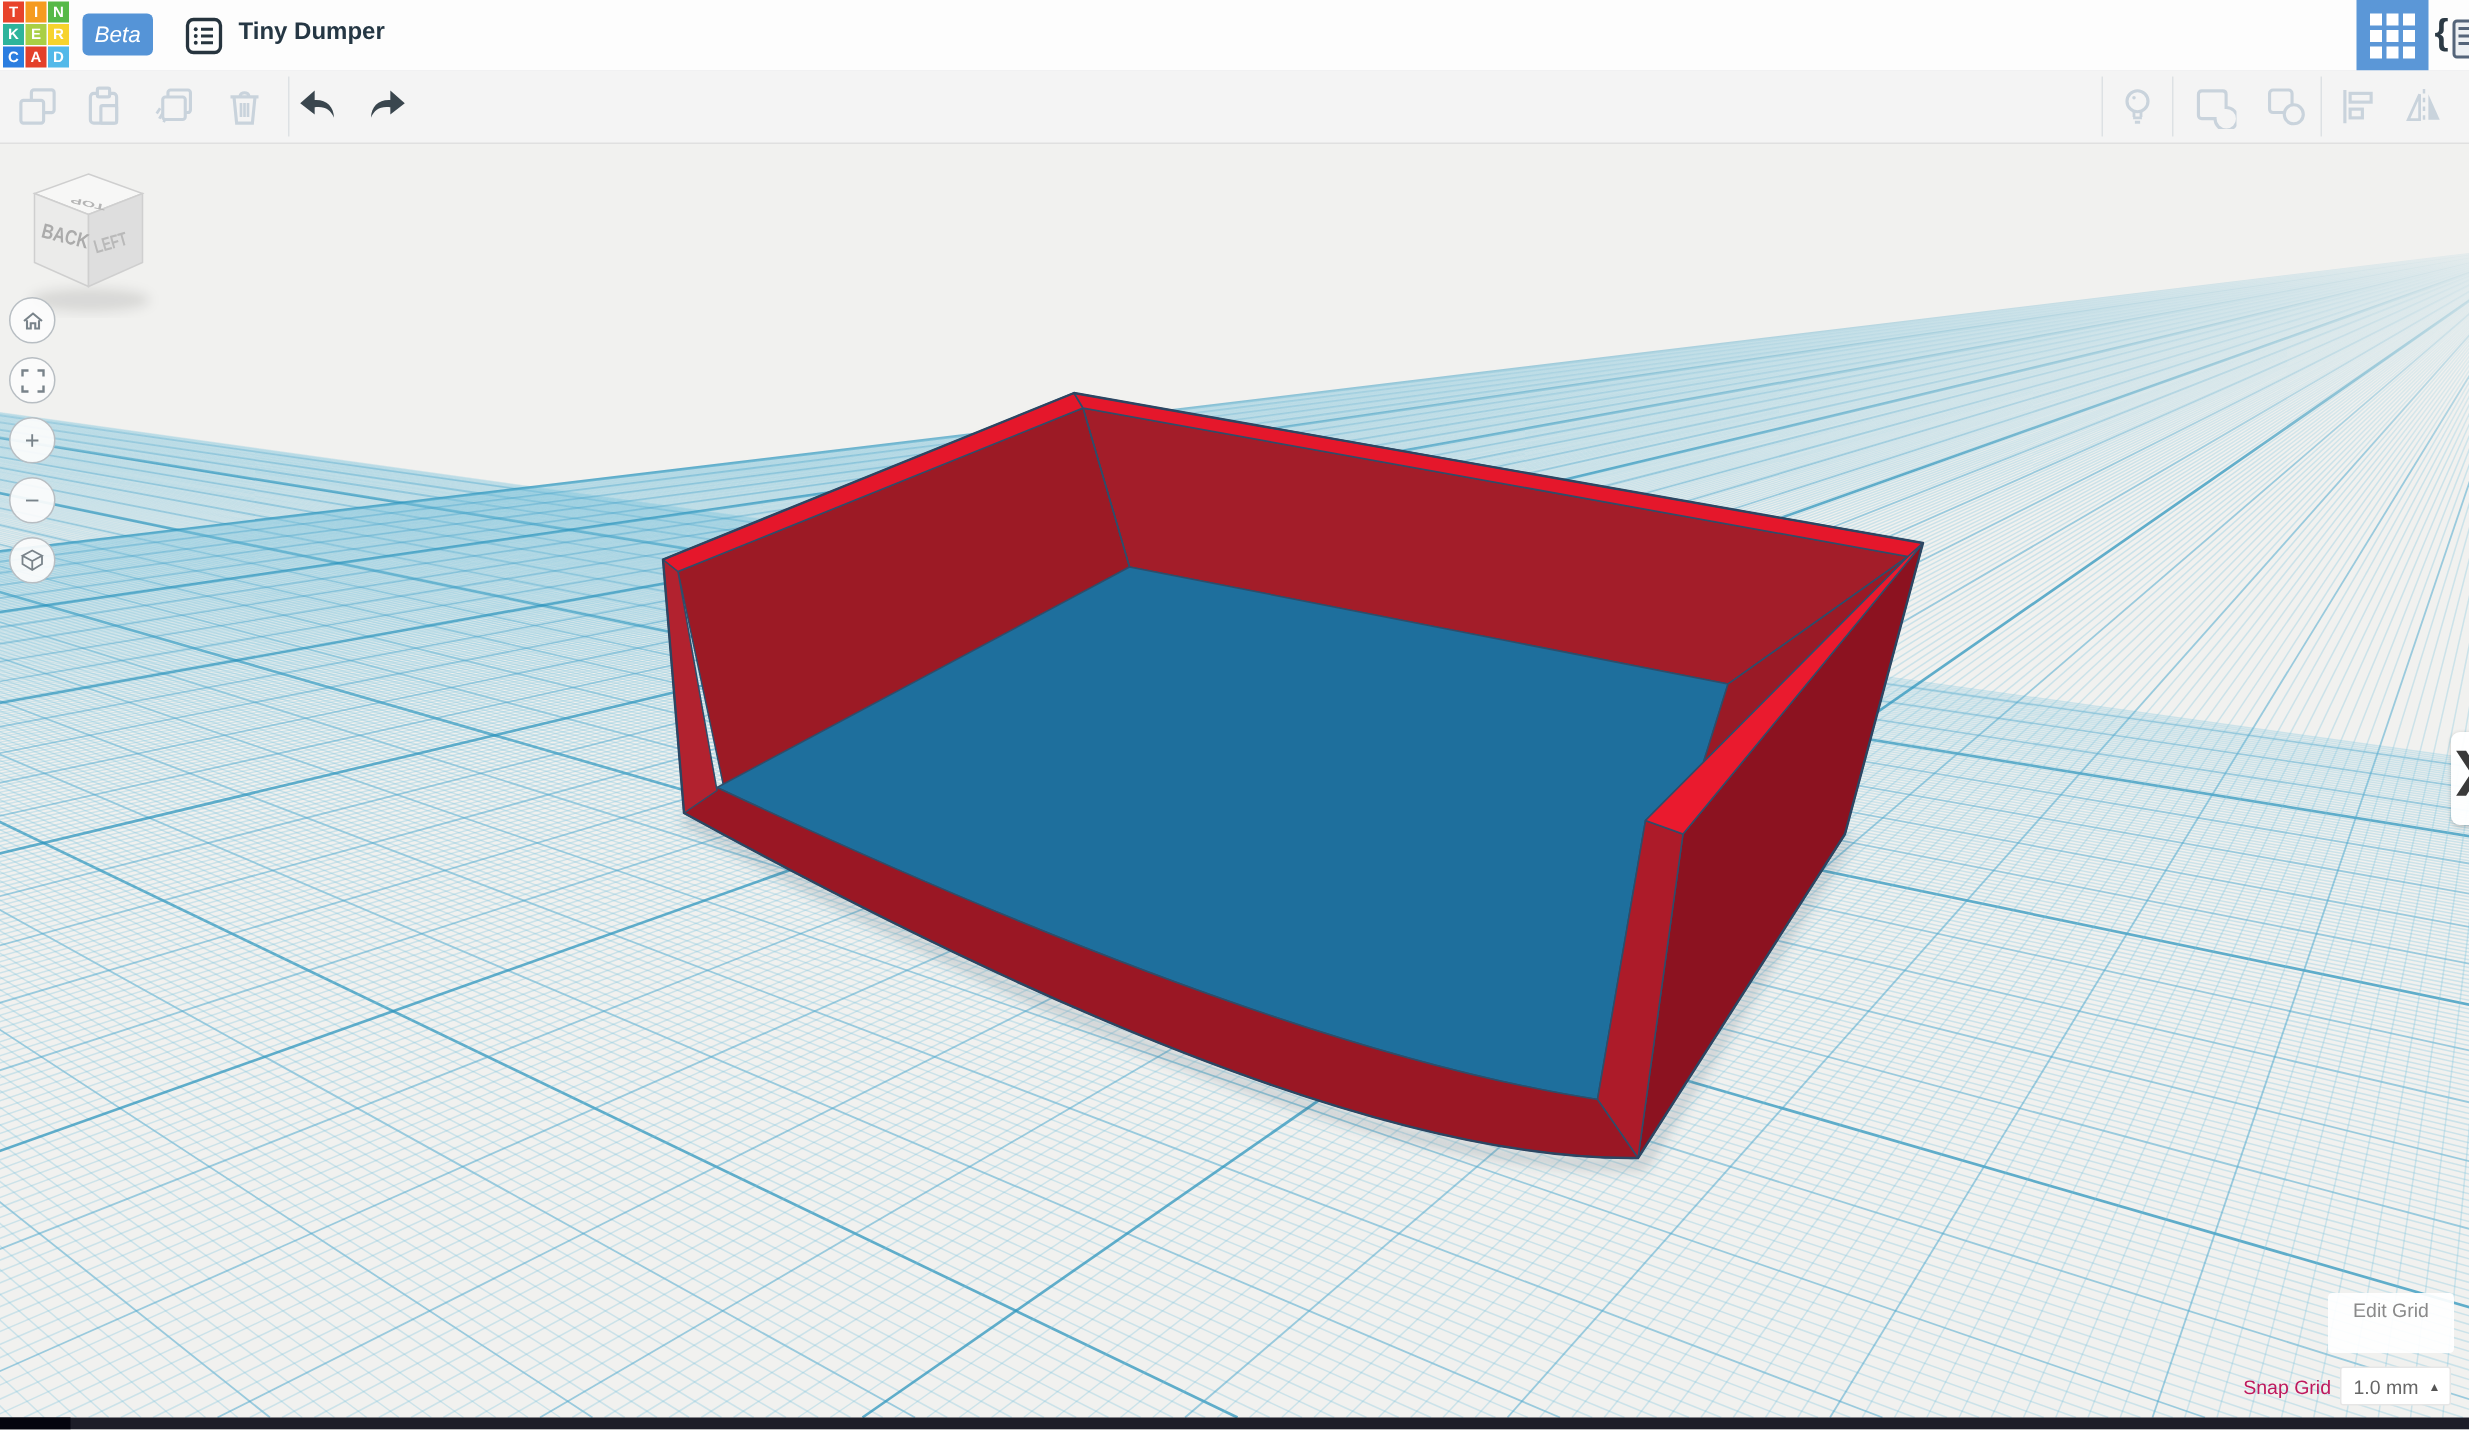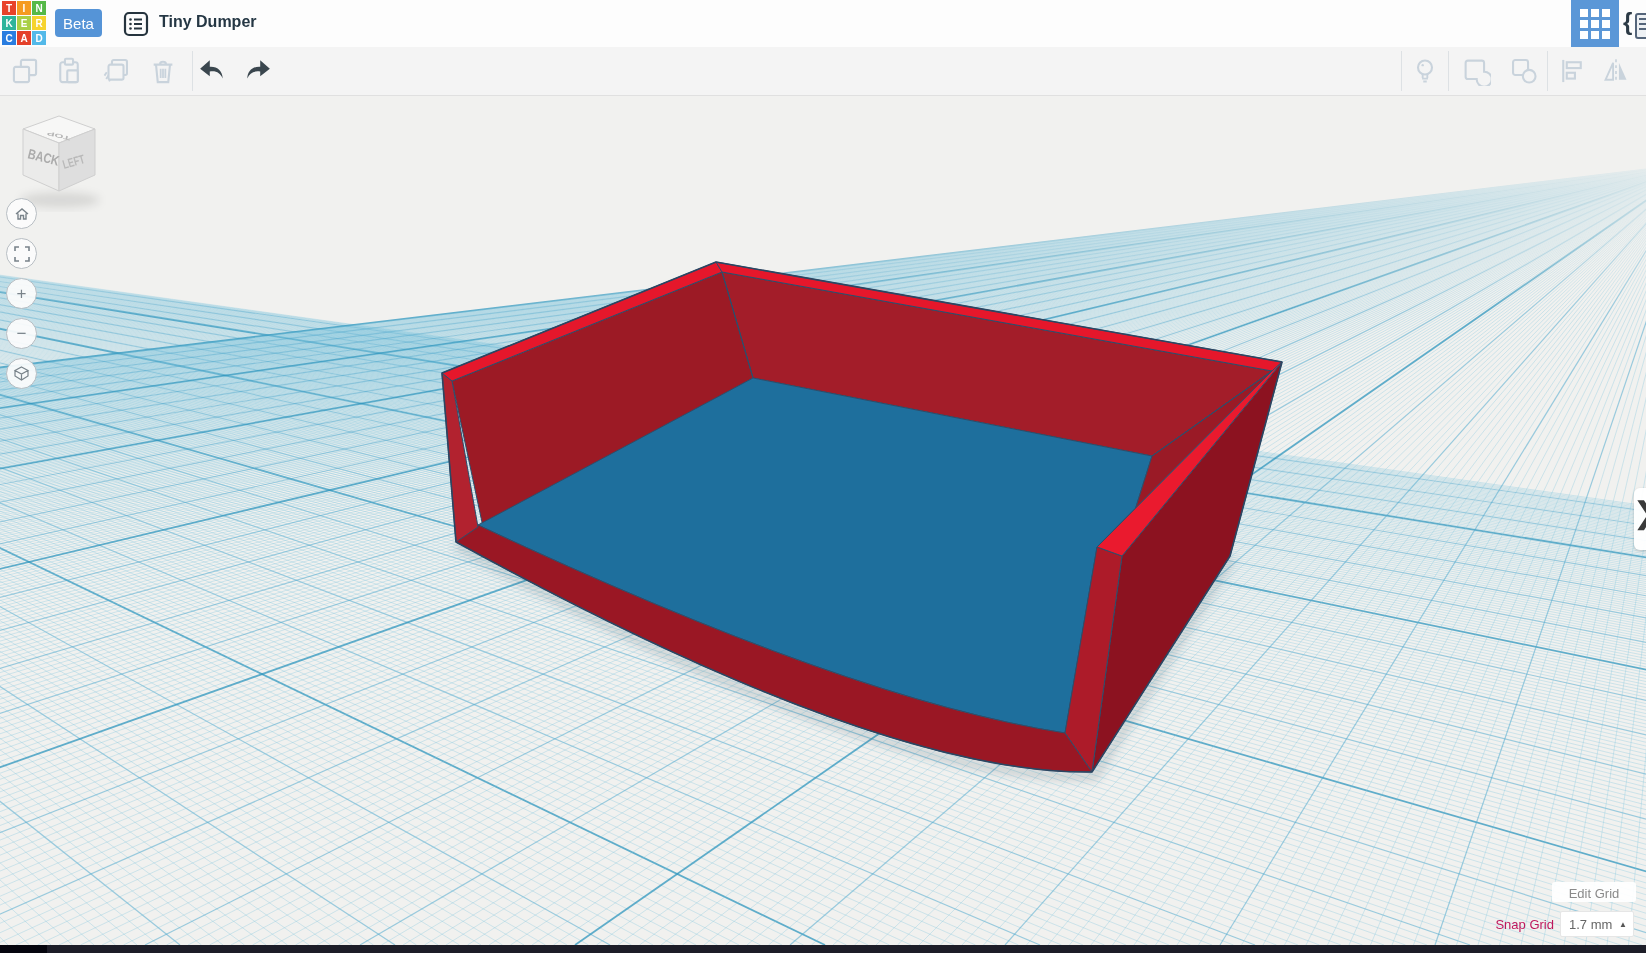--- a/index.html
+++ b/index.html
@@ -5,41 +5,41 @@
   html,body{margin:0;padding:0;}
   body{
     position:relative;width:1646px;height:953px;overflow:hidden;
     font-family:"Liberation Sans",sans-serif;background:#f1f1ef;
     -webkit-font-smoothing:antialiased;
   }
   
   .topbar{position:absolute;left:0;top:0;width:1646px;height:47px;background:#fdfdfd;border-bottom:1px solid #dfe2e4;z-index:30;}
   .logo{position:absolute;left:2px;top:1px;width:47px;height:45px;display:grid;grid-template-columns:repeat(3,14px);grid-template-rows:repeat(3,14px);gap:1px;}
   .logo span{display:flex;align-items:center;justify-content:center;color:#fff;font-size:10px;font-weight:bold;}
-  .beta-btn{position:absolute;left:55px;top:9px;width:47px;height:28px;background:#5594d7;border-radius:4px;color:#fff;font-size:15px;display:flex;align-items:center;justify-content:center;}
+  .beta-btn{position:absolute;left:55px;top:9px;width:47px;height:28px;background:#5594d7;border-radius:4px;color:#fff;font-size:15px;display:flex;align-items:center;justify-content:center;font-style:italic;}
   .doc-icon{position:absolute;left:123px;top:11px;}
   .design-title{position:absolute;left:159px;top:13px;font-size:16px;font-weight:bold;color:#253744;}
   .grid-btn{position:absolute;left:1571px;top:0;width:48px;height:47px;background:#5b97d7;display:flex;align-items:center;justify-content:center;}
   .grid-btn .cells{display:grid;grid-template-columns:repeat(3,8px);grid-template-rows:repeat(3,8px);gap:3px;}
   .grid-btn .cells i{background:#fff;}
   .code-brace{position:absolute;left:1623px;top:8px;font-size:24px;font-weight:bold;color:#2c3a45;}
   .code-block-sliver{position:absolute;left:1635px;top:13px;width:18px;height:22px;border:2px solid #55657a;border-radius:3px;background:#eef1f4;}
   .code-block-sliver i{display:block;height:2px;background:#55657a;margin:3px 2px 0 2px;}
   
   .toolbar{position:absolute;left:0;top:47px;width:1646px;height:48px;background:#f4f4f4;border-bottom:1px solid #e0e0e0;z-index:30;}
   .tbtn{position:absolute;top:9px;width:30px;height:30px;display:flex;align-items:center;justify-content:center;}
   .tsep{position:absolute;top:4px;width:1px;height:40px;background:#dde1e4;}
   
   .canvas{position:absolute;left:0;top:0;width:1646px;height:945px;}
   .scene-svg{position:absolute;left:0;top:0;z-index:5;}
   
   .viewcube{position:absolute;left:14px;top:112px;z-index:20;}
   .navbtn{position:absolute;left:6px;width:29px;height:29px;border:1px solid #b8bec3;border-radius:50%;background:rgba(252,252,252,.92);color:#79838a;display:flex;align-items:center;justify-content:center;z-index:20;font-size:17px;}
   
-  .edit-grid-btn{position:absolute;right:10px;bottom:51px;width:84px;height:20px;line-height:24px;text-align:center;background:rgba(255,255,255,.92);border-radius:3px;color:#8a8a8a;font-size:13px;z-index:20;}
+  .edit-grid-btn{position:absolute;right:10px;bottom:51px;width:84px;height:40px;line-height:24px;text-align:center;background:rgba(255,255,255,.92);border-radius:3px;color:#8a8a8a;font-size:13px;z-index:20;}
   .snap-label{position:absolute;right:92px;bottom:21px;color:#be185d;font-size:13px;z-index:20;}
   .snap-dropdown{position:absolute;right:12px;bottom:16px;width:72px;height:24px;background:#fff;border:1px solid #e6e6e6;border-radius:2px;color:#666;font-size:13px;display:flex;align-items:center;z-index:20;}
   .snap-dropdown .val{flex:1;padding-left:8px;}
   .snap-dropdown .arr{font-size:8px;padding-right:6px;color:#555;}
   
   .panel-peek{position:absolute;right:-22px;top:488px;width:34px;height:62px;background:rgba(255,255,255,.95);border-radius:6px;box-shadow:0 1px 3px rgba(0,0,0,.2);z-index:20;}
   .panel-toggle{position:absolute;right:-12px;top:495px;font-size:30px;color:#3a3a3a;z-index:21;}
   
   .dock{position:absolute;left:0;bottom:0;width:1646px;height:8px;background:#1d1d28;z-index:40;}
   .dock i{position:absolute;left:0;top:0;width:47px;height:8px;background:#05050e;}
@@ -905,21 +905,21 @@
         <path d="M9.5,5 L3,19.5 H9.5 Z" fill="none" stroke="#c9d3dc" stroke-width="1.6"></path>
         <path d="M14.5,5 L21,19.5 H14.5 Z" fill="#c9d3dc"></path>
         <path d="M12,2 V22" stroke="#c9d3dc" stroke-width="1.4" stroke-dasharray="2.5,2.5"></path>
       </svg>
   </div>
 </div>
 
 <div class="edit-grid-btn">Edit Grid</div>
 <div class="snap-label">Snap Grid</div>
 <div class="snap-dropdown">
-  <span class="val">1.7 mm</span>
+  <span class="val">1.0 mm</span>
   <span class="arr">▲</span>
 </div>
 
 <div class="panel-peek"></div>
 <div class="panel-toggle">❯</div>
 
 <div class="dock">
     <i></i>
   </div>
 

